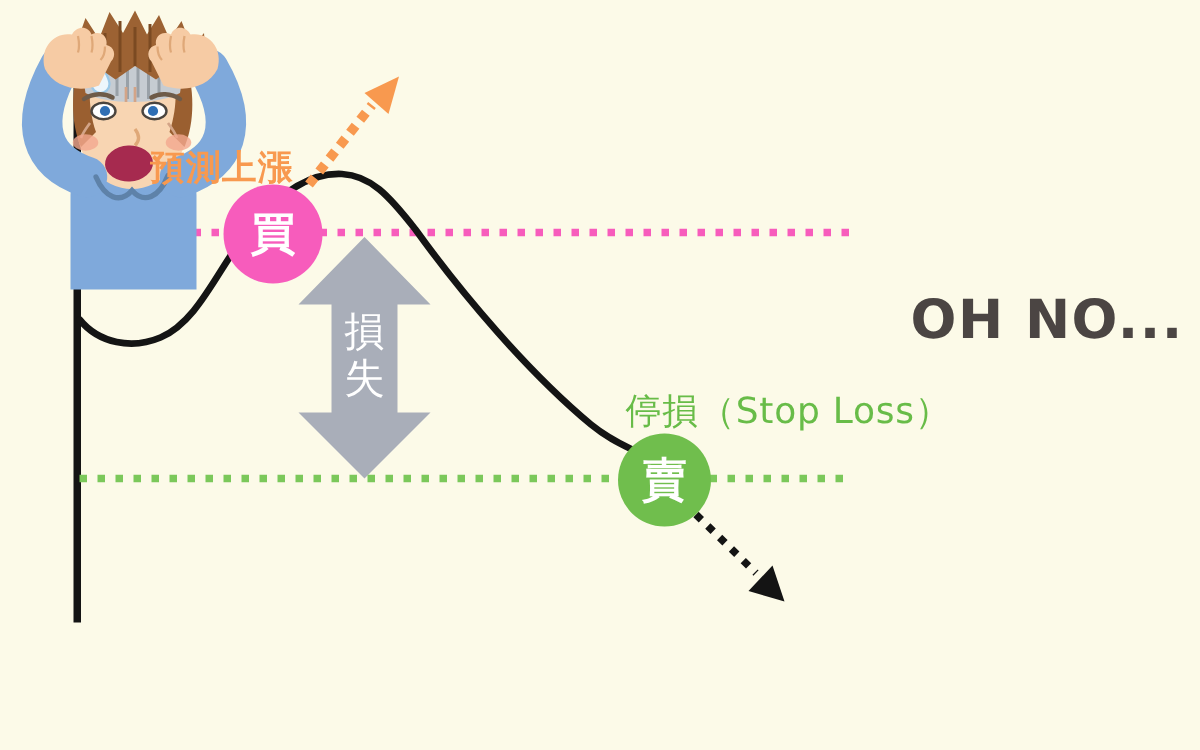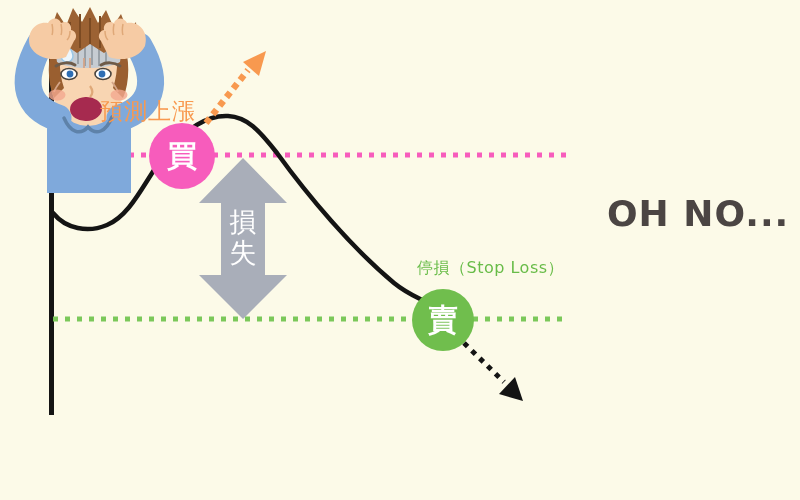--- a/index.html
+++ b/index.html
@@ -4,34 +4,34 @@
 <style>
   html,body{margin:0;padding:0;}
   .stage{
     position:relative;width:800px;height:500px;overflow:hidden;
     background:#FCFAE8;
     font-family:"DejaVu Sans","Liberation Sans",sans-serif;
   }
   .stage svg{position:absolute;left:0;top:0;}
   .label{position:absolute;white-space:nowrap;}
   .forecast-label{
-    left:100px;top:96px;font-size:23px;font-weight:400;
+    left:100px;top:96px;font-size:23px;font-weight:700;
     letter-spacing:1px;color:#F8994F;
   }
   .buy-text{
     left:149px;top:123px;width:66px;height:66px;
     display:flex;align-items:center;justify-content:center;
     font-size:30px;font-weight:700;color:#FFFFFF;
   }
   .loss-text{
     left:221px;top:206px;width:44px;text-align:center;
     font-size:27px;line-height:31px;font-weight:500;color:#FFFFFF;
   }
   .stoploss-label{
-    left:417px;top:258px;font-size:16px;font-weight:500;
+    left:417px;top:258px;font-size:24px;font-weight:500;
     letter-spacing:.5px;color:#68BC48;
   }
   .sell-text{
     left:412px;top:289px;width:62px;height:62px;
     display:flex;align-items:center;justify-content:center;
     font-size:30px;font-weight:700;color:#FFFFFF;
   }
   .ohno-text{
     left:607px;top:193px;font-size:36px;font-weight:800;
     letter-spacing:1px;color:#4B4543;text-align:right;

